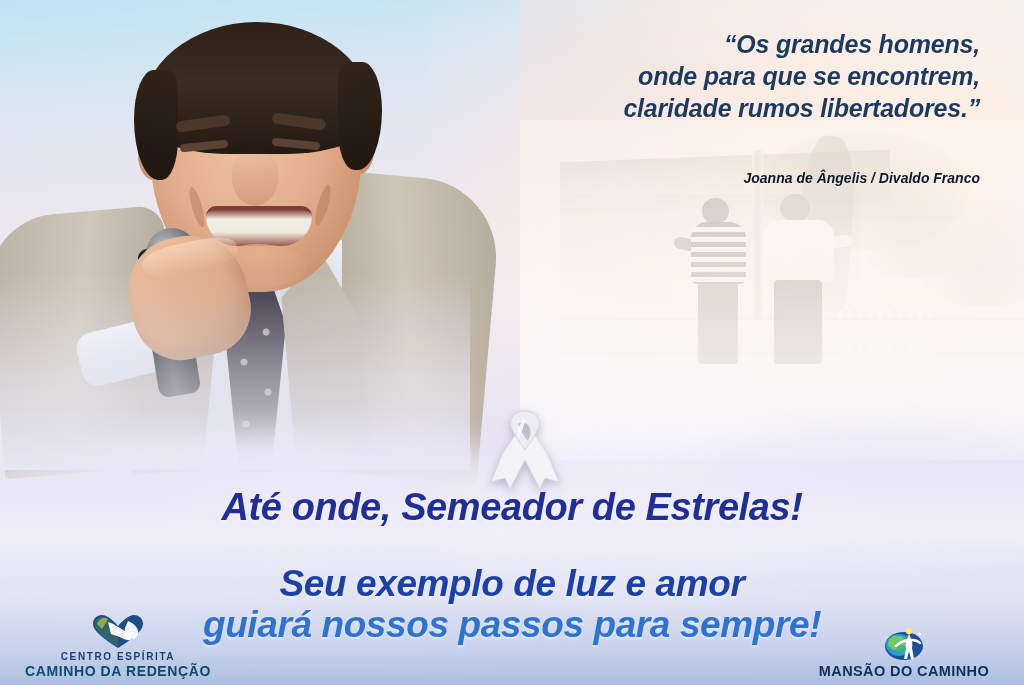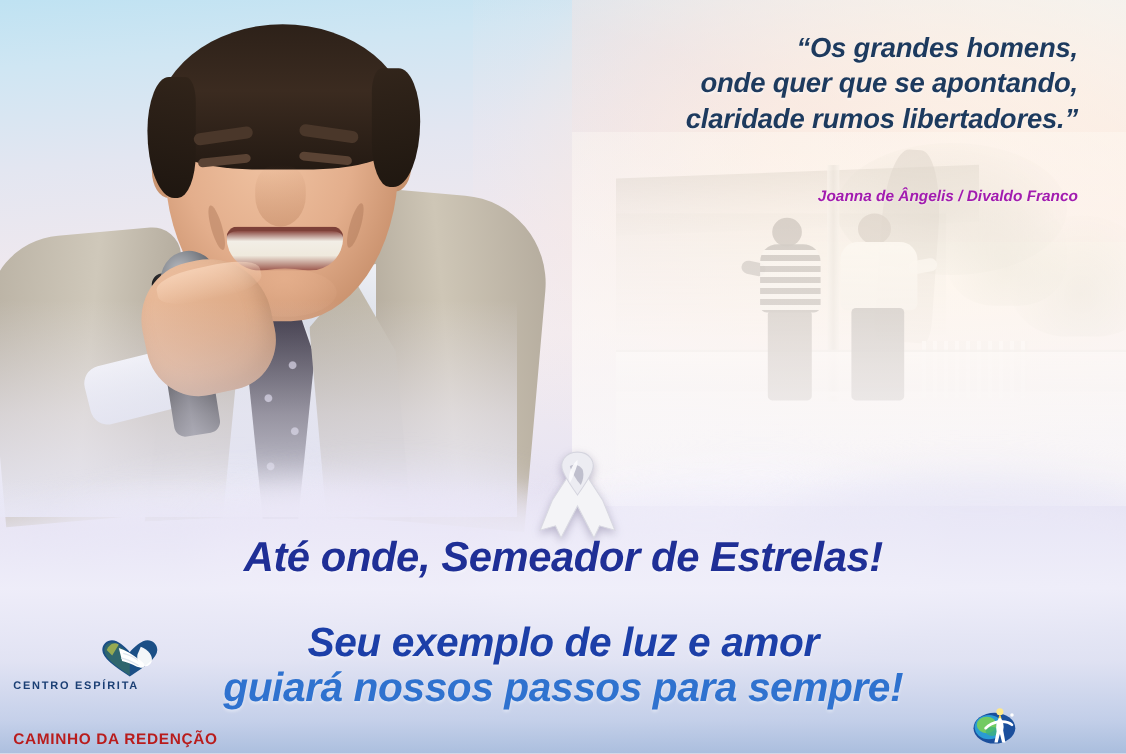--- a/index.html
+++ b/index.html
@@ -303,21 +303,21 @@
     color:#1d3a5e;
     font-size:25px; line-height:32px;
     letter-spacing:-.2px;
     text-shadow:0 1px 2px rgba(255,255,255,.55);
   }
   .quote .ln { display:block; white-space:nowrap; }
   .attrib {
     position:absolute; right:44px; top:170px; width:560px;
     text-align:right;
     font-style:italic; font-weight:bold;
-    color:#a21caf; font-size:14px;
+    color:#0f172a; font-size:14px;
     text-shadow:0 1px 2px rgba(255,255,255,.5);
   }
 
   
   .ribbon { position:absolute; left:488px; top:408px; width:74px; height:82px; }
   .ribbon svg { display:block; filter:drop-shadow(0 3px 4px rgba(90,80,120,.35)); }
 
   
   .headline {
     position:absolute; left:0; top:487px; width:1024px;
@@ -327,29 +327,29 @@
     letter-spacing:-.4px;
   }
   .headline .h1 { display:block; font-size:38px; color:#1f2f96;
     text-shadow:0 2px 3px rgba(255,255,255,.45); }
   .headline .h2 { display:block; font-size:37px; color:#1c3fa8;
     text-shadow:0 2px 3px rgba(255,255,255,.45);margin-top:35px; }
   .headline .h3 { display:block; font-size:37px; color:#2f72cf;
     text-shadow:0 2px 3px rgba(255,255,255,.45); }
 
   
-  .logo { position:absolute; bottom:6px; }
+  .logo { position:absolute; bottom:6px; text-align:center; }
   .logo.left  { left:12px;  width:212px; }
   .logo.right { right:10px; width:220px; }
   .logo .mark { margin:0 auto 2px; display:block; }
   .logo .l1 {
     font-size:10px; font-weight:bold; letter-spacing:1.6px; color:#1b3f74; line-height:12px;
   }
   .logo .l2 {
-    font-size:14px; font-weight:bold; letter-spacing:.6px; color:#b91c1c; line-height:16px;margin-top:33px;
+    font-size:14px; font-weight:bold; letter-spacing:.6px; color:#0c4a6e; line-height:16px;
   }
   .logo .r1 {
     font-size:14.5px; font-weight:bold; letter-spacing:.4px; color:#12305c; line-height:16px;
   }
 </style>
 </head>
 <body>
 
 <div id="poster">
 
@@ -422,21 +422,21 @@
     <div class="cl f"></div>
     <div class="cl a"></div>
     <div class="cl b"></div>
     <div class="cl c"></div>
     <div class="cl d"></div>
     <div class="cl-base"></div>
   </div>
 
   <div class="quote">
     <span class="ln">“Os grandes homens,</span>
-    <span class="ln">onde quer que se apontando,</span>
+    <span class="ln">onde para que se encontrem,</span>
     <span class="ln">claridade rumos libertadores.”</span>
   </div>
   <div class="attrib">Joanna de Ângelis / Divaldo Franco</div>
 
   <div class="ribbon">
     <svg width="74" height="82" viewBox="0 0 74 82" aria-hidden="true">
       <path d="M37 12 C29 24 21 36 14 47 L3 74 L17 70 L22 81 L37 52 L52 81 L57 70 L71 74 L60 47 C53 36 45 24 37 12 Z" fill="#f4f4f7" stroke="#d9d9e2" stroke-width="1"></path>
       <path d="M37 3 C26 3 20 12 24 21 C27 28 32 35 37 42 C42 35 47 28 50 21 C54 12 48 3 37 3 Z" fill="#ececf2" stroke="#d5d5df" stroke-width="1"></path>
       <path d="M30 16 C32 22 36 28 40 33 C42 29 43 24 42 20 C40 15 34 13 30 16 Z" fill="#9b9bae" opacity=".55"></path>
       <path d="M37 10 C31 16 28 24 30 31 C33 26 35 20 37 14 Z" fill="#fbfbfd" opacity=".9"></path>
@@ -469,15 +469,16 @@
       <ellipse cx="23" cy="24" rx="13" ry="11" fill="#2a9bd4"></ellipse>
       <ellipse cx="21" cy="22" rx="9" ry="7.5" fill="#7fd24e" opacity=".85"></ellipse>
       <ellipse cx="26" cy="28" rx="6" ry="4" fill="#3fb37a" opacity=".8"></ellipse>
       <path d="M33 12 C31 16 31 20 33 23 C35 20 35 16 33 12 Z" fill="#ffd84a"></path>
       <circle cx="33" cy="10" r="3.2" fill="#ffe98a"></circle>
       <path d="M32 16 C30 19 29 23 30 28 L28 38 L31 38 L33 30 L35 38 L38 38 L36 27 C37 23 36 19 34 16 Z" fill="#ffffff"></path>
       <path d="M32 19 C27 20 23 22 20 25" stroke="#ffffff" stroke-width="2.4" fill="none" stroke-linecap="round"></path>
       <path d="M35 19 C39 19 42 20 44 22" stroke="#ffffff" stroke-width="2.4" fill="none" stroke-linecap="round"></path>
       <circle cx="44" cy="13" r="1.6" fill="#ffffff"></circle>
     </svg>
+    <div class="r1">MANSÃO DO CAMINHO</div>
   </div>
 
 </div>
 
 </body></html>

